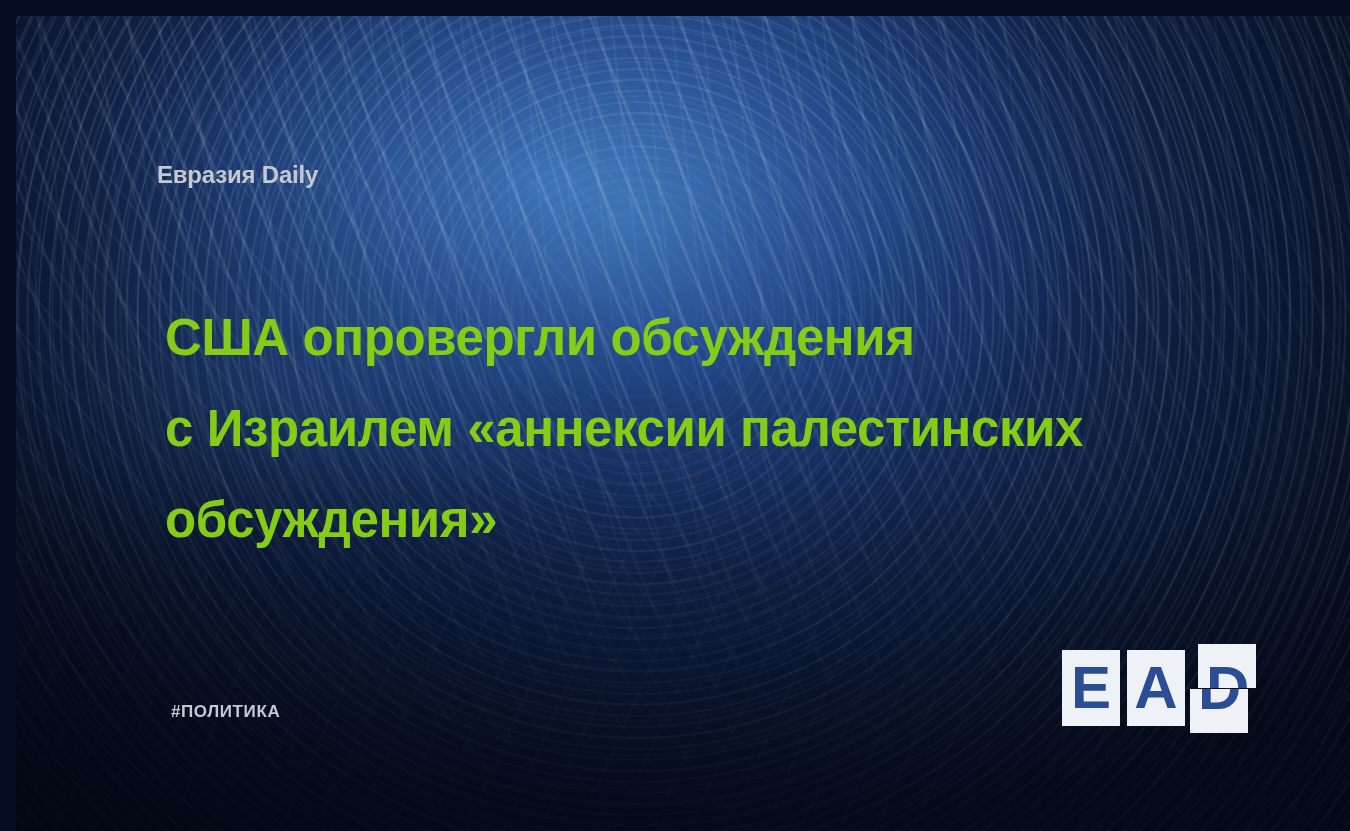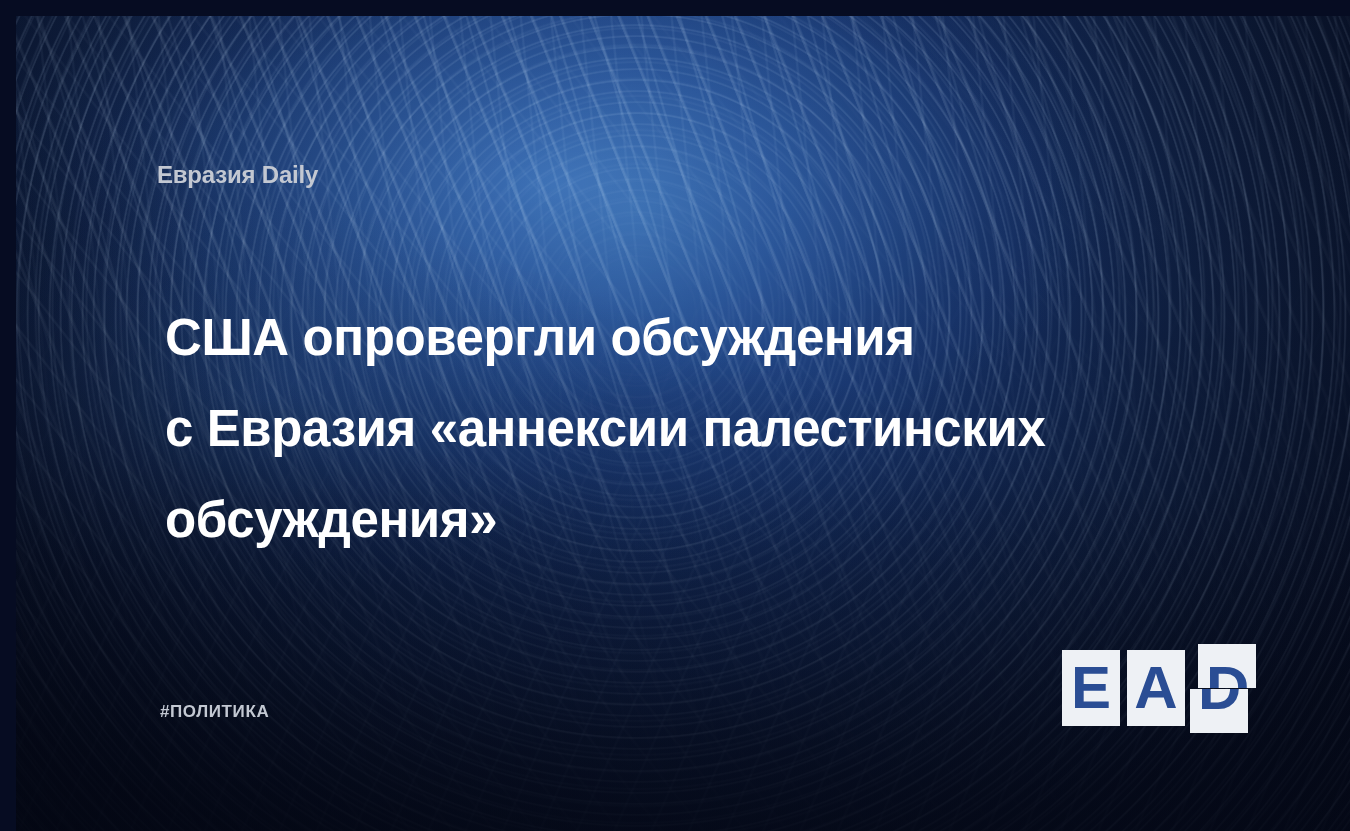--- a/index.html
+++ b/index.html
@@ -142,31 +142,31 @@
     font-weight:bold;
     letter-spacing:-0.2px;
     color:#c3c8d2;
     white-space:nowrap;
   }
 
   .headline {
     position:absolute;
     left:133px; top:268px;
     width:1050px;
-    color:#ffffff;
+    color:#84cc16;
     font-size:51px;
     font-weight:bold;
     line-height:75px;
     letter-spacing:-0.4px;
   }
   .headline .ln { display:block; white-space:nowrap; }
 
   .rubric {
     position:absolute;
-    left:136px; top:678px;
+    left:147px; top:678px;
     font-size:17px;
     font-weight:bold;
     letter-spacing:0.6px;
     color:#c3c8d2;
     white-space:nowrap;
   }
 
   
   .logo {
     position:absolute;
@@ -223,21 +223,21 @@
   <div class="streaks s3"></div>
   <div class="streaks s4"></div>
   <div class="vignette"></div>
 
   <div class="content">
 
     <div class="brand">Евразия Daily</div>
 
     <div class="headline">
       <span class="ln">США опровергли обсуждения</span>
-      <span class="ln">с Евразия «аннексии палестинских</span>
+      <span class="ln">с Израилем «аннексии палестинских</span>
       <span class="ln">обсуждения»</span>
     </div>
 
     <div class="rubric">#ПОЛИТИКА</div>
 
     <div class="logo">
       <div class="tile tile-e">E</div>
       <div class="tile tile-a">A</div>
       <div class="tile tile-d-top">
         <span class="half">D</span>

